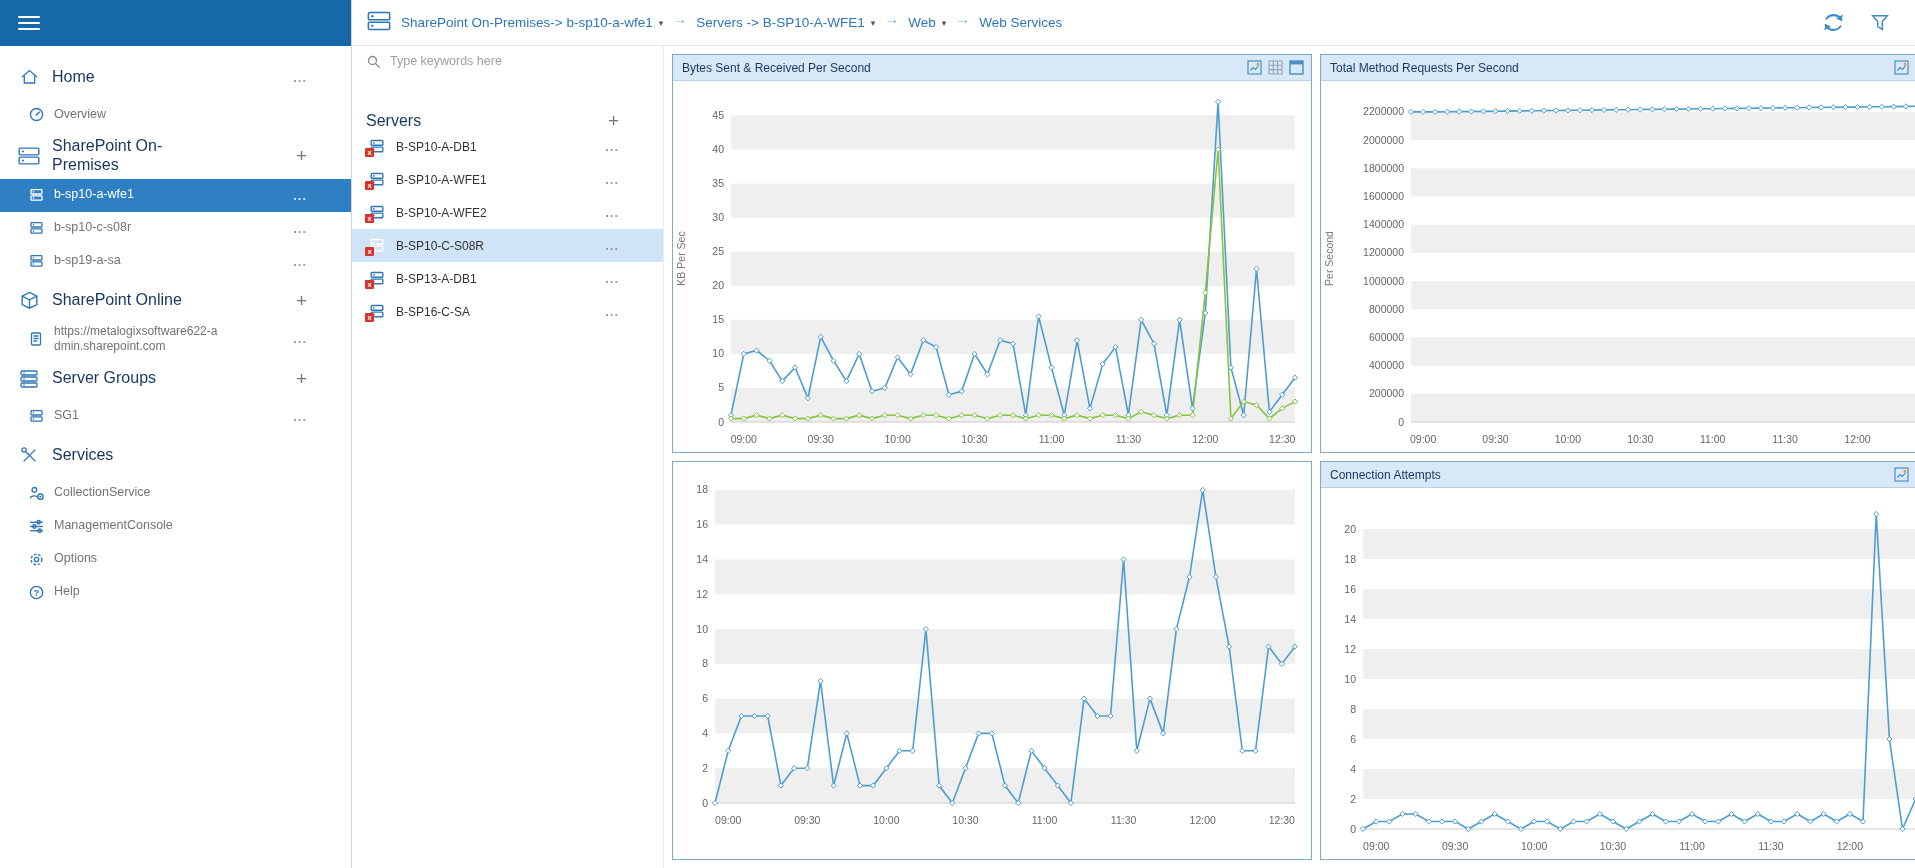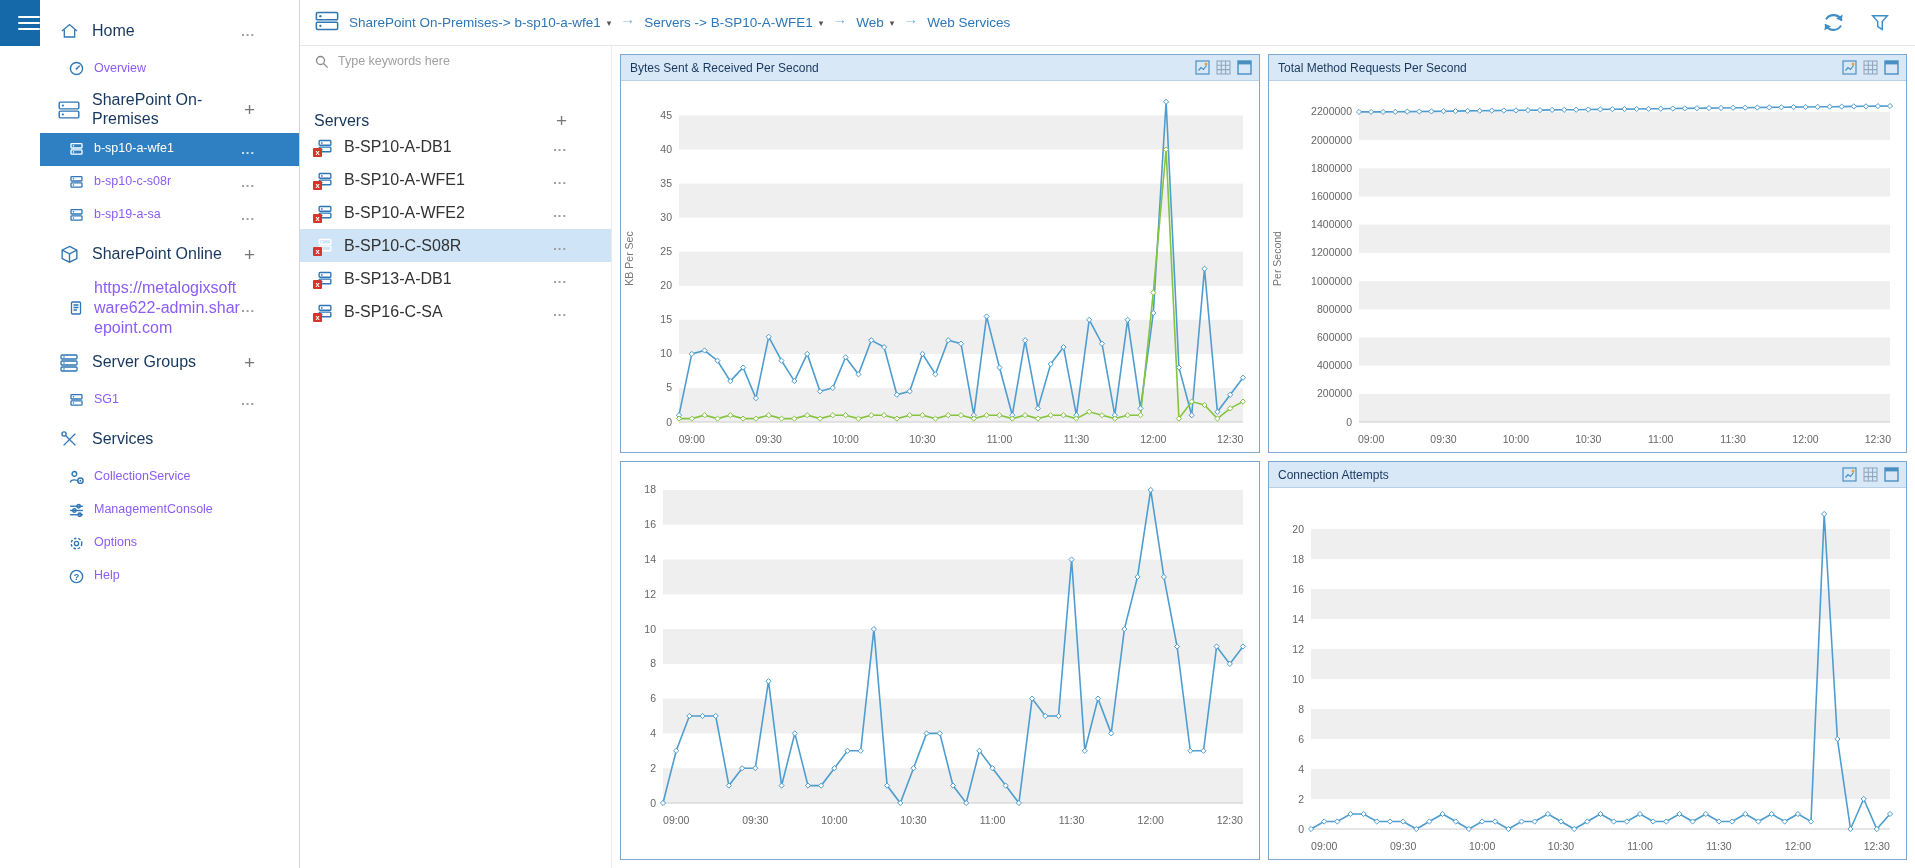--- a/index.html
+++ b/index.html
@@ -1,31 +1,31 @@
 <!DOCTYPE html>
 <html><head>
 <meta charset="utf-8">
 <style>
   *{box-sizing:border-box;margin:0;padding:0}
   body{font-family:"Liberation Sans",sans-serif;background:#fff;overflow:hidden}
   .app{width:1915px;height:868px;display:flex;background:#fff}
 
   
-  .sidebar{width:300px;flex:none;border-right:1px solid #d5d5d5;background:#fff;display:flex;flex-direction:row}
+  .sidebar{width:352px;flex:none;border-right:1px solid #d5d5d5;background:#fff;display:flex;flex-direction:column}
   .sb-header{height:46px;flex:none;background:#1569a8;display:flex;align-items:center;padding-left:18px}
   .hamburger{width:22px;cursor:pointer}
   .hamburger div{height:2px;background:#fff;margin:4px 0;border-radius:1px}
   .nav{padding-top:8px;overflow:hidden}
   .nav-sec,.nav-child{display:flex;align-items:center;cursor:pointer}
   .nav-sec{min-height:42px;padding:4px 0 4px 14px;margin-top:2px}
   .nav-sec .ico{width:30px;flex:none;display:flex;justify-content:center;margin-right:8px}
   .nav-sec .lbl{font-size:16px;color:#17375e;line-height:1.18;width:166px}
   .nav-child{min-height:33px;padding:2px 0 2px 24px}
   .nav-child .ico{width:24px;flex:none;display:flex;justify-content:center;margin-right:6px}
-  .nav-child .lbl{font-size:12.5px;color:#8b5cf6;width:170px;word-break:break-all;line-height:1.25}
+  .nav-child .lbl{font-size:12.5px;color:#737373;width:170px;word-break:break-all;line-height:1.25}
   .trail{margin-left:auto;margin-right:44px;flex:none}
   .dots{font-size:13px;font-weight:bold;letter-spacing:1px;color:#9a9a9a}
   .plus{font-size:19px;color:#777;font-weight:400;line-height:1}
   .nav-child.sel{background:#2f80c3}
   .nav-child.sel .lbl{color:#fff}
   .nav-child.sel .dots{color:#d6e7f6}
   .ico svg .st{stroke:#2e76b5;fill:none;stroke-width:1.3}
   .ico svg .fl{fill:#2e76b5;stroke:none}
   .sel .ico svg .st{stroke:#fff}
   .sel .ico svg .fl{fill:#fff}
@@ -46,21 +46,21 @@
   .servers{width:312px;flex:none;border-right:1px solid #ececec;padding-top:8px}
   .search-row{display:flex;align-items:flex-start;height:38px;padding-left:14px;gap:8px}
   .search-input{border:none;outline:none;font-size:12.5px;color:#555;width:210px;background:transparent}
   .search-input::placeholder{color:#a0a0a0}
   .srv-title-row{display:flex;align-items:flex-end;height:38px;padding-left:14px}
   .srv-title{font-size:16px;color:#17375e}
   .srv-row{display:flex;align-items:center;height:33px;padding-left:16px;cursor:pointer}
   .srv-row.sel{background:#cfe4f6}
   .srv-ico{position:relative;width:20px;height:17px;margin-right:8px;flex:none}
   .badge{position:absolute;left:-3px;bottom:-2px;width:9px;height:9px;background:#d9342b;color:#fff;font-size:7.5px;line-height:9px;text-align:center;border-radius:1px;font-weight:bold}
-  .srv-lbl{font-size:16px;color:#333}
+  .srv-lbl{font-size:12px;color:#333}
 
   
   .charts{flex:1;display:grid;grid-template-columns:1fr 1fr;grid-template-rows:1fr 1fr;gap:8px;padding:8px;min-width:0;background:#fff}
   .panel{border:1px solid #7fa8d0;display:flex;flex-direction:column;min-height:0;background:#fff}
   .panel-hd{height:26px;flex:none;background:#d9e8f6;border-bottom:1px solid #b9cfe8;display:flex;align-items:center;padding:0 7px 0 9px}
   .panel-title{font-size:12px;font-weight:normal;color:#17375e}
   .panel-tools{margin-left:auto;display:flex;gap:6px;align-items:center}
   .panel-tools span{cursor:pointer;display:flex}
   .chart-body{flex:1;min-height:0}
   svg text{font-family:"Liberation Sans",sans-serif}
@@ -168,21 +168,21 @@
         <span class="trail plus">+</span>
       </div>
 
       <div class="nav-child">
         <span class="ico">
           <svg width="16" height="16" viewBox="0 0 16 16">
               <rect class="st" x="3.5" y="2" width="9" height="12" rx="1"></rect>
               <path class="st" d="M5.5 5 H10.5 M5.5 7.5 H10.5 M5.5 10 H9"></path>
             </svg>
         </span>
-        <span class="lbl" style="font-size:16px">https://metalogixsoftware622-admin.sharepoint.com</span>
+        <span class="lbl" style="font-size:12px">https://metalogixsoftware622-admin.sharepoint.com</span>
         <span class="trail dots">...</span>
       </div>
 
       <div class="nav-sec">
         <span class="ico">
           <svg width="22" height="20" viewBox="0 0 20 20">
               <rect class="st" x="2" y="2" width="16" height="4" rx="1"></rect>
               <rect class="st" x="2" y="8" width="16" height="4" rx="1"></rect>
               <rect class="st" x="2" y="14" width="16" height="4" rx="1"></rect>
               <circle class="fl" cx="5" cy="4" r="0.8"></circle>

